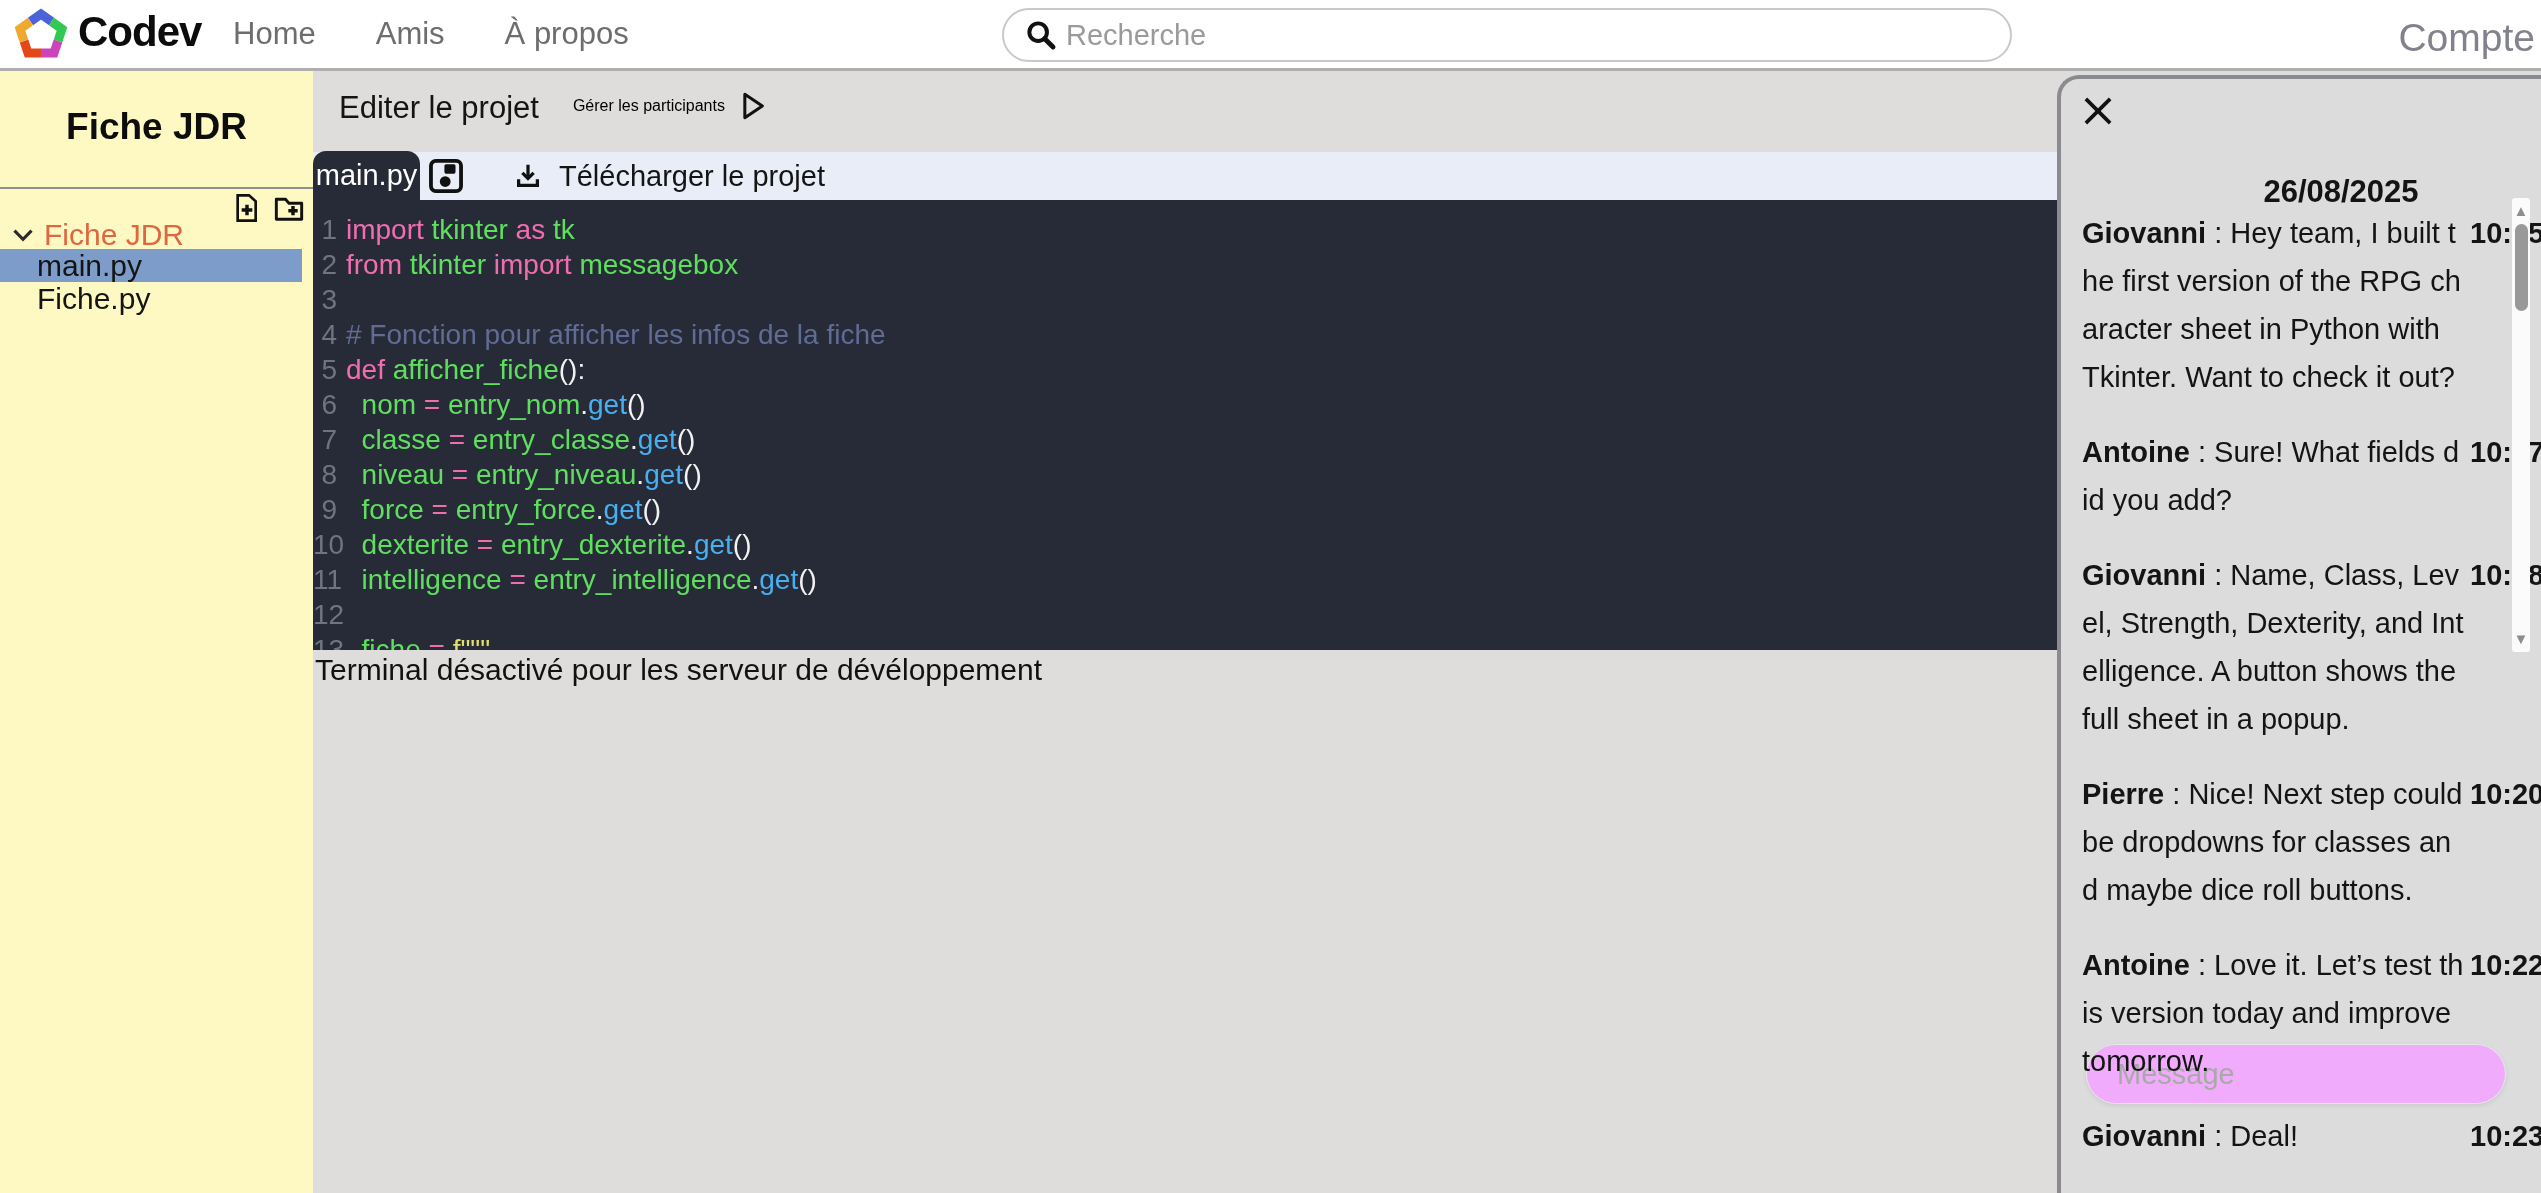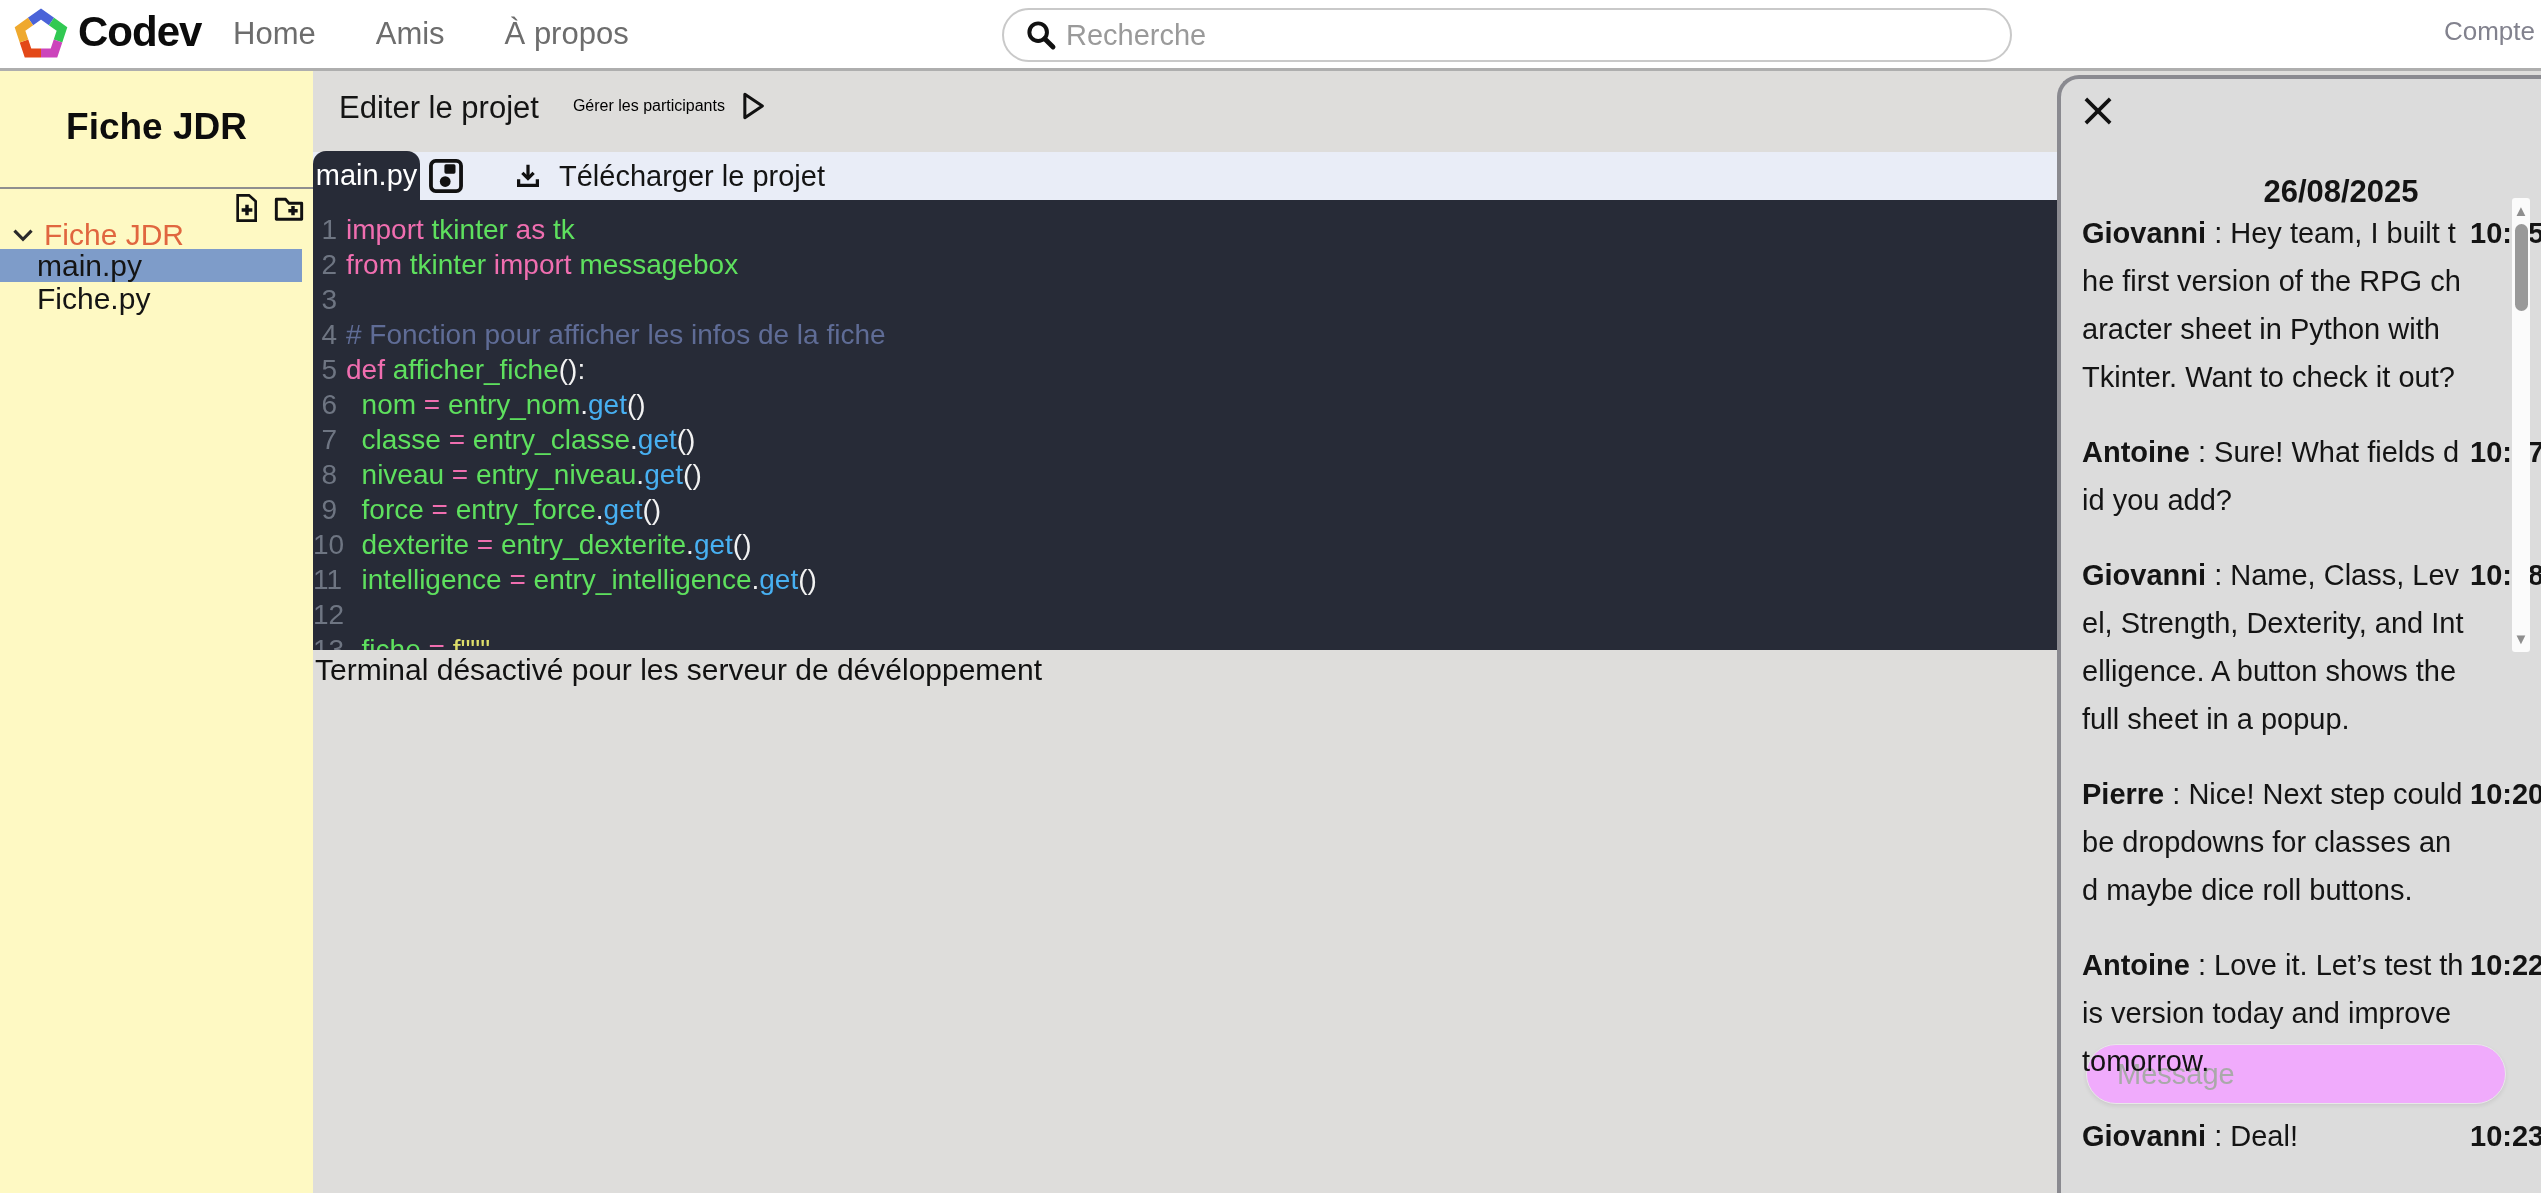--- a/index.html
+++ b/index.html
@@ -8,21 +8,21 @@
   
   .navbar{position:absolute;left:0;top:0;width:2541px;height:68px;background:#ffffff;border-bottom:3px solid #aeaeae;z-index:6;}
   .logo{position:absolute;left:14px;top:7px;width:54px;height:56px;}
   .brand{position:absolute;left:78px;top:8px;font-size:42px;font-weight:700;color:#0c0c0c;letter-spacing:-1px;}
   .nav-links{position:absolute;left:233px;top:0;height:68px;display:flex;align-items:center;gap:60px;}
   .nav-link{font-size:31px;color:#6d6d6d;cursor:pointer;}
   .search-wrap{position:absolute;left:1002px;top:8px;width:1006px;height:50px;border:2px solid #c9c9c9;border-radius:28px;background:#fff;display:flex;align-items:center;}
   .search-icon{margin-left:20px;flex:0 0 auto;}
   .search-input{border:none;outline:none;flex:1;font-size:29px;color:#333;background:transparent;margin-left:6px;font-family:"Liberation Sans",sans-serif;}
   .search-input::placeholder{color:#9a9a9a;}
-  .account{position:absolute;right:6px;top:16px;font-size:26px;color:#82828e;cursor:pointer;white-space:nowrap;}
+  .account{position:absolute;right:6px;top:16px;font-size:39px;color:#82828e;cursor:pointer;white-space:nowrap;}
 
   
   .sidebar{position:absolute;left:0;top:68px;width:313px;height:1125px;background:#fef9c3;z-index:2;}
   .sidebar-title{position:absolute;left:0;top:38px;width:100%;text-align:center;font-size:37px;font-weight:700;color:#0d0d0d;}
   .sidebar-divider{position:absolute;left:0;top:119px;width:100%;border-top:2px solid #8f8f8f;}
   .sidebar-icons{position:absolute;right:8px;top:124px;display:flex;gap:10px;}
   .sidebar-icons .icn{width:32px;height:32px;cursor:pointer;}
   .tree-folder{position:absolute;left:12px;top:150px;display:flex;align-items:center;gap:10px;font-size:30px;color:#e0663f;cursor:pointer;}
   .tree-files{position:absolute;left:0;top:181px;width:100%;}
   .tree-file{height:33px;line-height:33px;padding-left:37px;font-size:30px;color:#141414;cursor:pointer;width:302px;box-sizing:border-box;}

